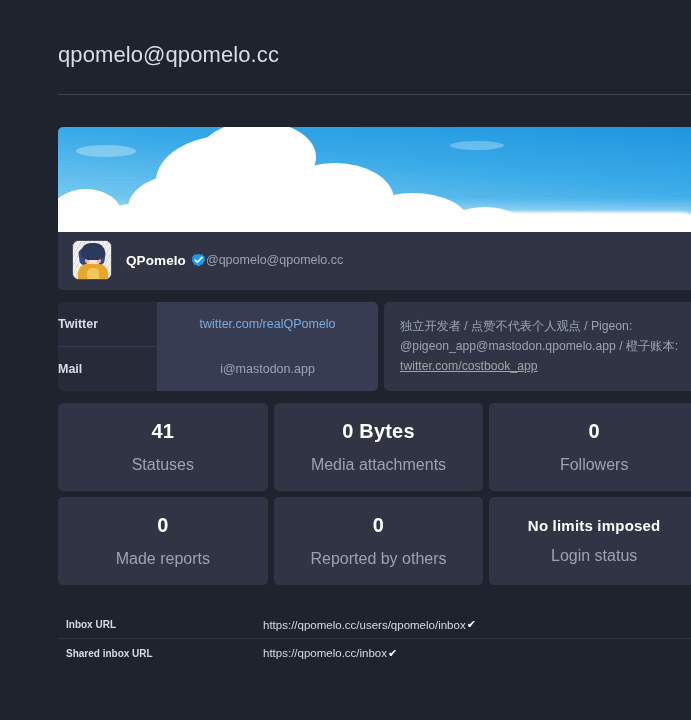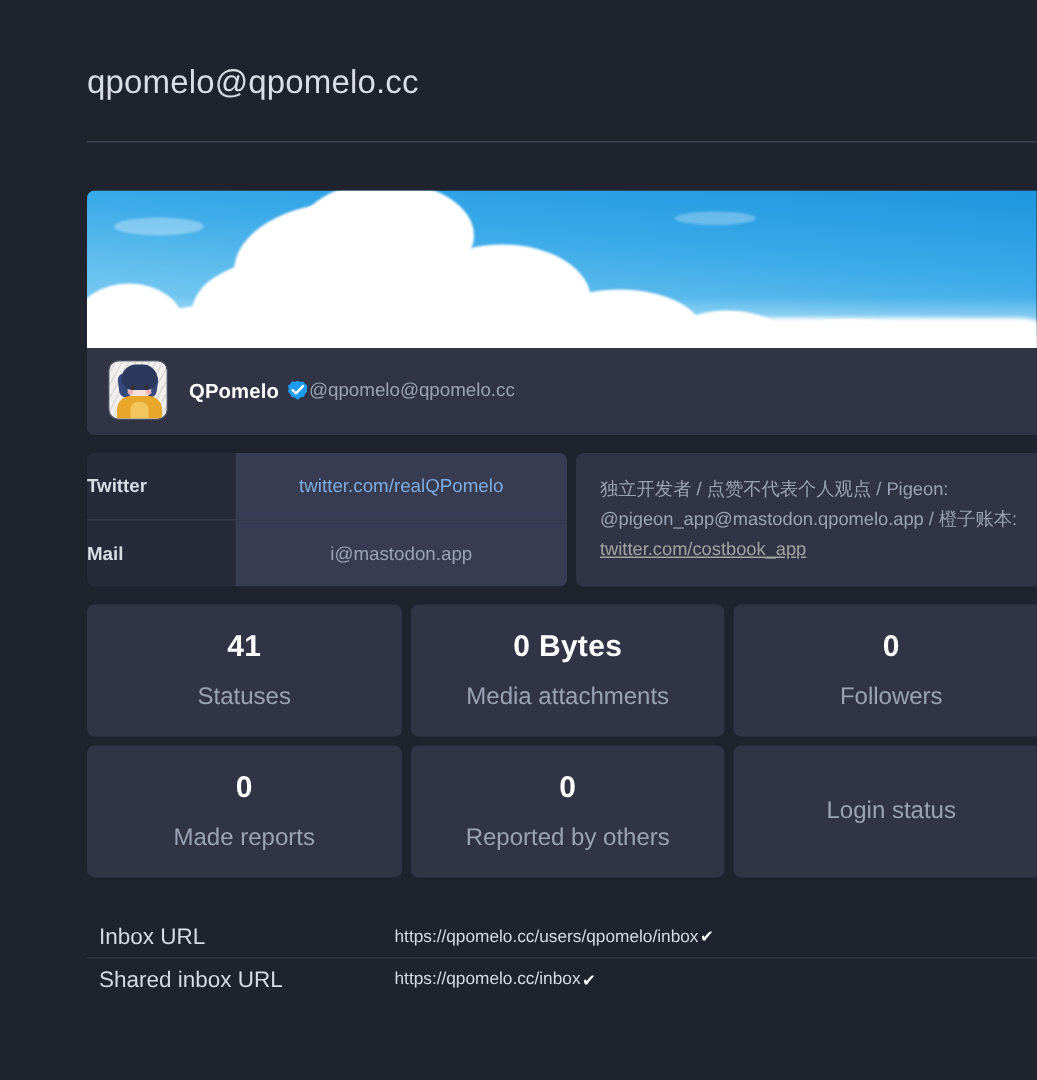--- a/index.html
+++ b/index.html
@@ -199,21 +199,21 @@
   
   .url-list { margin-top: 26px; }
   .url-row {
     display: flex;
     align-items: center;
     height: 28px;
     border-bottom: 1px solid #2d323f;
     padding: 0 8px;
   }
   .url-row:last-child { border-bottom: none; }
-  .url-label { color:#d6dae3; font-size:15px; font-weight:normal; width:197px; flex:0 0 197px; }
+  .url-label { color:#d6dae3; font-size:10px; font-weight:bold; width:197px; flex:0 0 197px; }
   .url-value { color:#d6dae3; font-size:11.5px; display:flex; align-items:center; gap:1px; }
   .check { color:#ffffff; font-size:11px; }
 </style>
 </head>
 <body>
 
 <div class="page">
 
   <h1 class="page-title">qpomelo@qpomelo.cc</h1>
   <div class="title-divider"></div>
@@ -299,20 +299,21 @@
     </div>
     <div class="stat-card">
       <div class="stat-value">0</div>
       <div class="stat-label">Made reports</div>
     </div>
     <div class="stat-card">
       <div class="stat-value">0</div>
       <div class="stat-label">Reported by others</div>
     </div>
     <div class="stat-card">
+      <div class="stat-value small">No limits imposed</div>
       <div class="stat-label">Login status</div>
     </div>
   </div>
 
   <div class="url-list">
     <div class="url-row">
       <div class="url-label">Inbox URL</div>
       <div class="url-value">
         <span>https://qpomelo.cc/users/qpomelo/inbox</span>
         <span class="check">✔</span>

